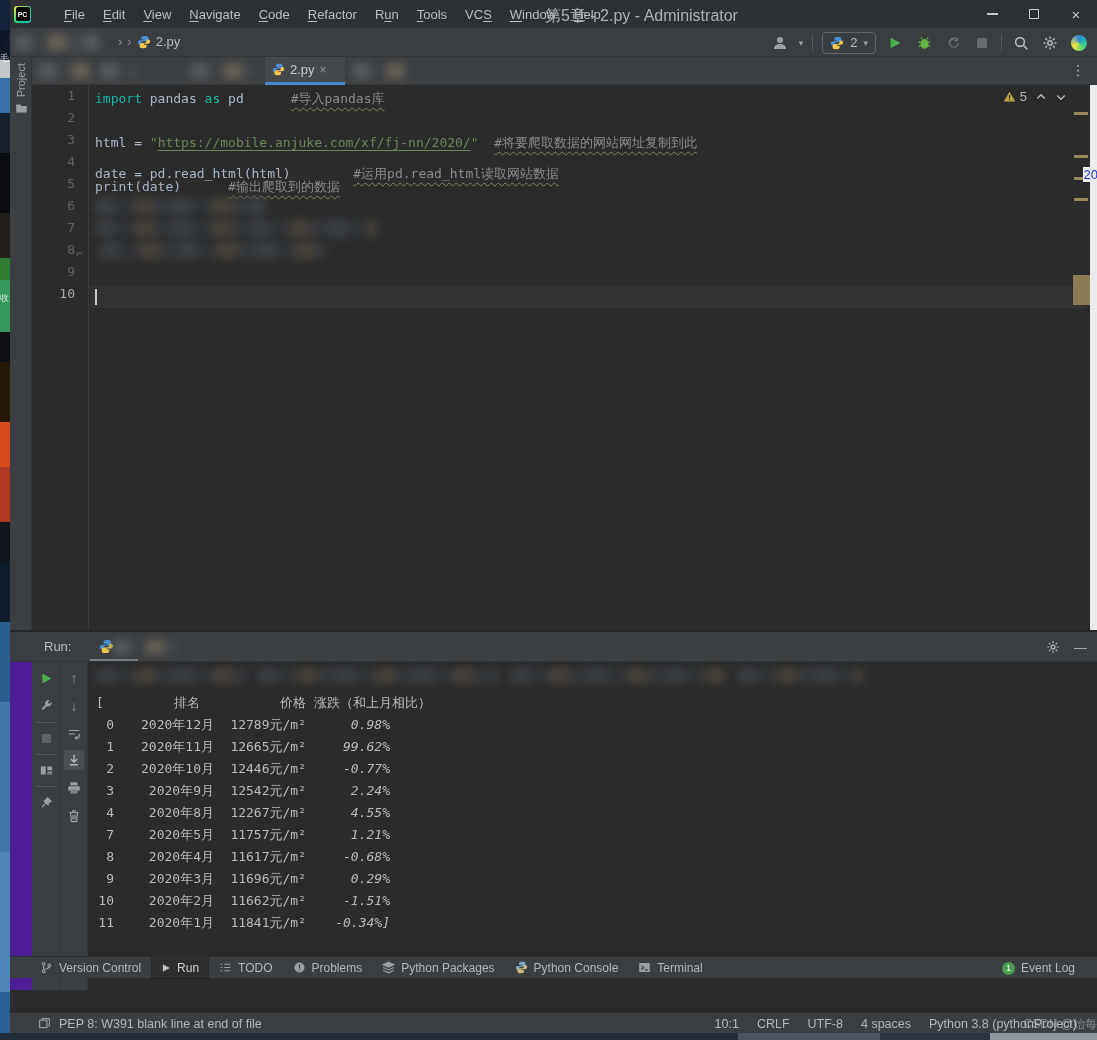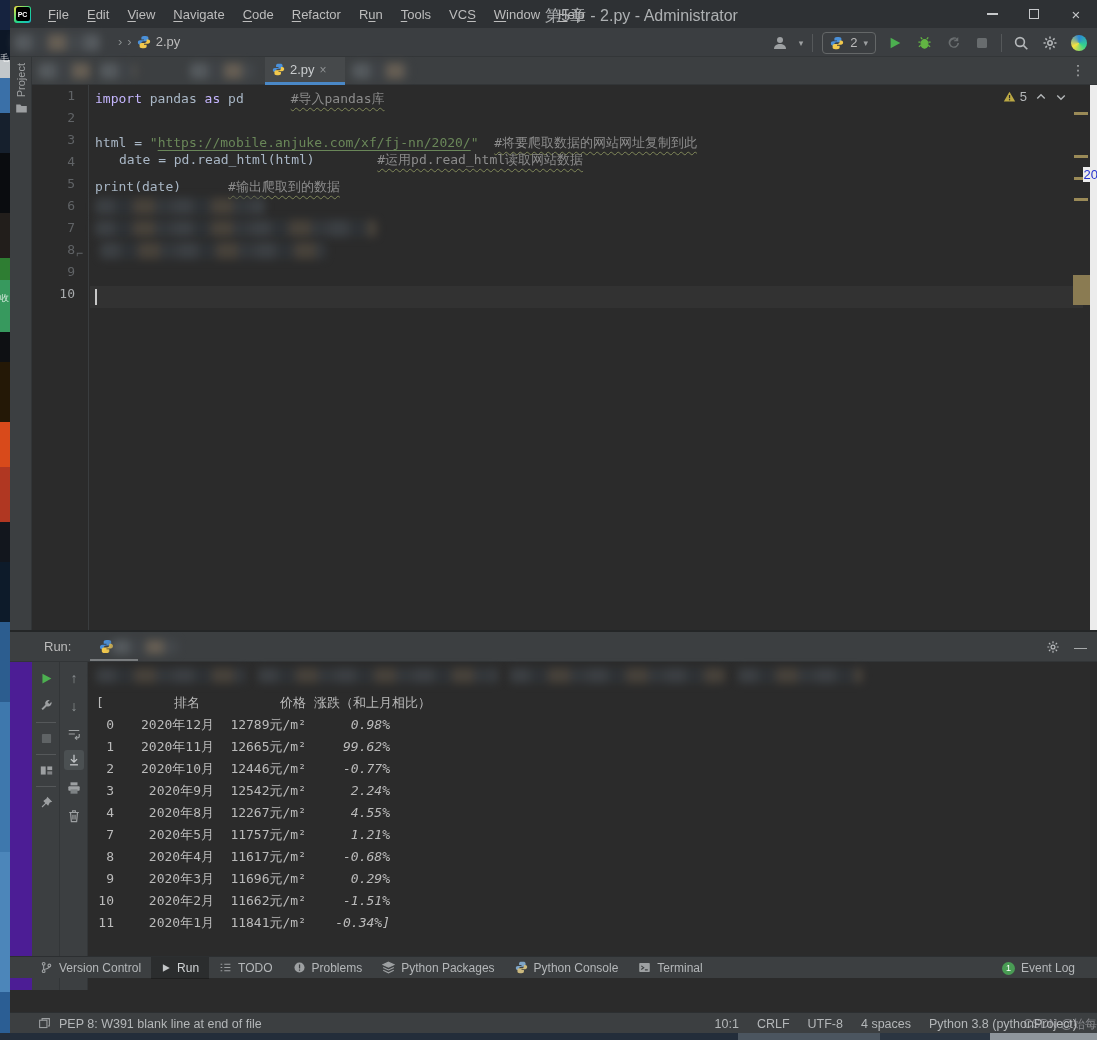--- a/index.html
+++ b/index.html
@@ -7,21 +7,21 @@
   #root{position:relative;width:1097px;height:1040px;overflow:hidden;
         font-family:"Liberation Sans",sans-serif;color:#bbbbbb;background:#2b2b2b;}
   .abs{position:absolute;}
   
   #desktop-strip{left:0;top:0;width:10px;height:1040px;overflow:hidden;}
   #desktop-strip .seg{width:10px;}
   .desk-glyph{position:absolute;left:0;width:10px;color:#fff;font-size:9px;opacity:.8;overflow:hidden;}
   
   #ide{left:10px;top:0;width:1087px;height:1033px;background:#2b2b2b;}
   
-  #titlebar{left:0;top:0;width:1087px;height:28px;background:#2e3134;display:flex;align-items:center;}
+  #titlebar{left:0;top:0;width:1087px;height:28px;background:#2e3134;display:flex;align-items:center;gap:16px;}
   #pc-logo{width:17px;height:17px;margin-left:4px;border-radius:3px;padding:1.5px;
            background:linear-gradient(135deg,#f7e13e,#21d789 55%,#17b9c9);}
   #pc-logo .in{width:14px;height:14px;background:#000;border-radius:2px;color:#fff;
                font-size:7px;font-weight:bold;display:flex;align-items:center;justify-content:center;}
   #menu-bar{display:flex;margin-left:8px;}
   .menu-item{padding:0 9px;font-size:13px;color:#bdbdbd;cursor:default;}
   .menu-item u{text-decoration:underline;text-underline-offset:2px;}
   #win-title{left:535px;top:6px;font-size:16px;color:#aeb1b3;}
   #win-controls{right:0;top:0;height:28px;display:flex;}
   .win-btn{width:42px;height:28px;display:flex;align-items:center;justify-content:center;color:#c7c9cb;}
@@ -53,21 +53,21 @@
               border-bottom:3px solid #4a88c7;display:flex;align-items:center;gap:5px;padding:0 7px;font-size:13px;color:#c9ccce;}
   #tab-more{position:absolute;right:12px;top:5px;color:#afb1b3;font-size:14px;}
   #editor-body{left:0;top:28px;width:1065px;height:545px;background:#2b2b2b;}
   #gutter{position:absolute;left:0;top:0;width:57px;height:545px;border-right:1px solid #3a3d3f;}
   .line-num{position:absolute;right:13px;height:22px;line-height:22px;font:13px "DejaVu Sans Mono",monospace;color:#606366;}
   .line-num.cur{color:#a8abad;}
   #current-line{left:58px;right:14px;top:201px;height:22px;background:#323232;}
   #code-layer{position:absolute;left:63px;top:0;right:20px;bottom:0;}
   .code-line{position:absolute;left:0;height:22px;line-height:22px;white-space:pre;
              font-family:"DejaVu Sans Mono",monospace;font-size:13px;}
-  .tk-kw{color:#c4b5fd;}
+  .tk-kw{color:#14b8a6;}
   .tk-pl{color:#a9b7c6;}
   .tk-str{color:#6a8759;}
   .tk-url{color:#6a8759;text-decoration:underline;text-underline-offset:3px;}
   .tk-cm{color:#8c8c8c;text-decoration:underline wavy rgba(185,198,120,.55);
          text-underline-offset:4px;text-decoration-thickness:1px;}
   #caret-bar{left:63px;top:204px;width:1.5px;height:16px;background:#c8c8c8;}
   #fold-marker{left:44px;top:157px;color:#606366;font-size:12px;height:22px;line-height:22px;}
   #inspection-widget{right:30px;top:4px;display:flex;align-items:center;gap:8px;font-size:13px;color:#b5b8ba;}
   .scroll-mark{position:absolute;right:9px;width:14px;height:3px;background:#9a8a57;}
   #scroll-block{position:absolute;right:7px;width:17px;height:30px;background:#8a7b52;top:190px;}
@@ -306,21 +306,21 @@
             <div class="line-num" style="top: 113px;">6</div>
             <div class="line-num" style="top: 135px;">7</div>
             <div class="line-num" style="top: 157px;">8</div>
             <div class="line-num" style="top: 179px;">9</div>
             <div class="line-num cur" style="top: 201px;">10</div>
           </div>
         <span id="fold-marker" class="abs">⌐</span>
         <div id="code-layer">
             <div class="code-line" style="top: 3px;"><span class="tk-kw">import</span><span class="tk-pl"> pandas </span><span class="tk-kw">as</span><span class="tk-pl"> pd</span><span class="tk-pl">      </span><span class="tk-cm">#导入pandas库</span></div>
             <div class="code-line" style="top: 47px;"><span class="tk-pl">html = </span><span class="tk-str">"</span><span class="tk-url">https://mobile.anjuke.com/xf/fj-nn/2020/</span><span class="tk-str">"</span><span class="tk-pl">  </span><span class="tk-cm">#将要爬取数据的网站网址复制到此</span></div>
-            <div class="code-line" style="top: 64px; margin-left: 24px;"><span class="tk-pl">date = pd.read_html(html)</span><span class="tk-pl">        </span><span class="tk-cm">#运用pd.read_html读取网站数据</span></div>
+            <div class="code-line" style="top: 78px;"><span class="tk-pl">date = pd.read_html(html)</span><span class="tk-pl">        </span><span class="tk-cm">#运用pd.read_html读取网站数据</span></div>
             <div class="code-line" style="top: 91px;"><span class="tk-pl">print(date)</span><span class="tk-pl">      </span><span class="tk-cm">#输出爬取到的数据</span></div>
           </div>
 
         <div class="blur-chip blur-dark" style="left:63px;top:113px;width:170px;height:17px"></div>
         <div class="blur-chip blur-dark" style="left:63px;top:135px;width:282px;height:17px"></div>
         <div class="blur-chip blur-dark" style="left:68px;top:157px;width:226px;height:17px"></div>
         <div id="caret-bar" class="abs"></div>
 
         <div id="inspection-widget" class="abs">
           <span style="display:flex;align-items:center;gap:4px">

